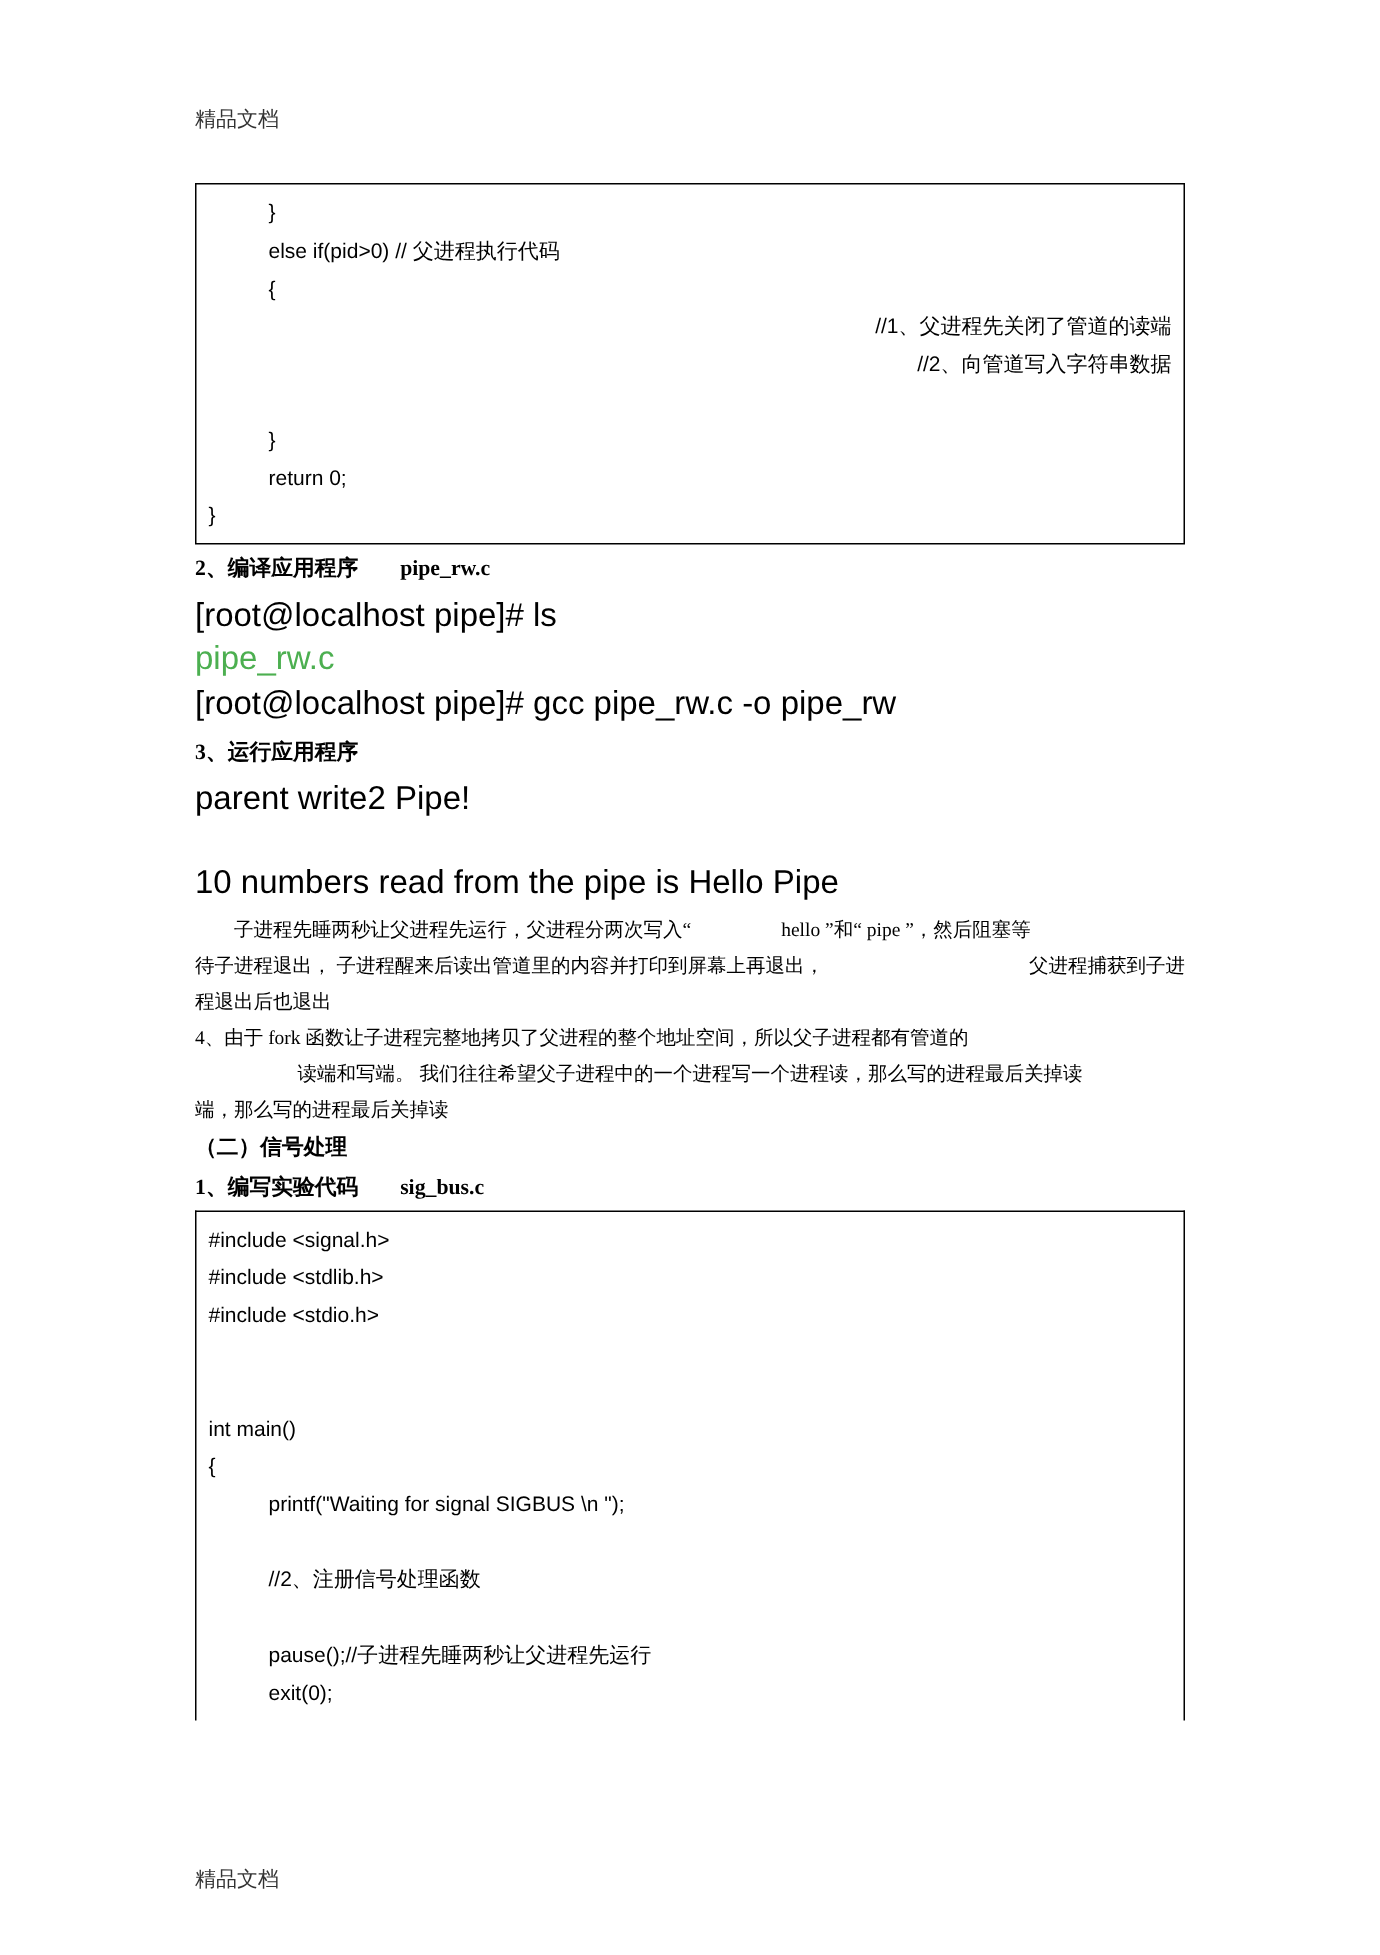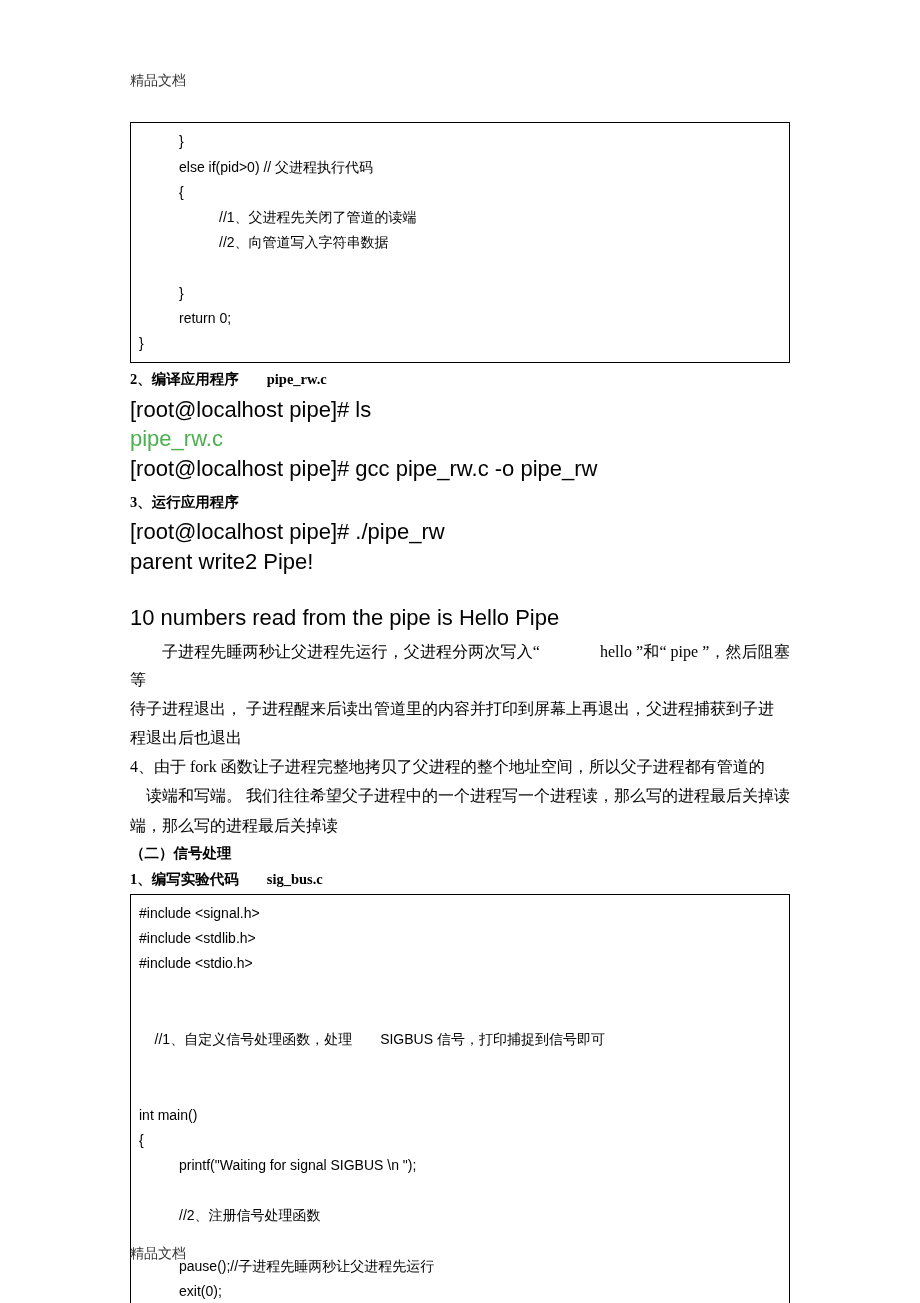--- a/index.html
+++ b/index.html
@@ -28,31 +28,31 @@
   .code-box {
     border: 1px solid #000;
     padding: 6px 8px;
     font-family: Arial, "SimSun", sans-serif;
     font-size: 14px;
     line-height: 1.8;
     margin-bottom: 4px;
   }
   .code-box .line { white-space: pre; }
   .indent1 { padding-left: 40px; }
-  .indent2 { padding-left: 80px; }
+  .indent2 { padding-left: 80px; text-align: right; }
   .para {
     font-family: "SimSun", serif;
     font-size: 14.5px;
     line-height: 1.7;
     margin: 2px 0;
     font-weight: bold;
   }
   .para-wide {
     font-family: "SimSun", serif;
-    font-size: 16px;
+    font-size: 13px;
     line-height: 1.7;
     margin: 2px 0;
     text-align: justify;
   }
   .terminal {
     font-family: Liberation Sans, sans-serif;
     font-size: 22px;
     line-height: 1.35;
     letter-spacing: 0px;
     margin: 3px 0 6px 0;
@@ -89,64 +89,60 @@
   <div>[root@localhost pipe]# ls</div>
   <div class="green">pipe_rw.c</div>
   <div>[root@localhost pipe]# gcc pipe_rw.c -o pipe_rw</div>
 </div>
 
 <div class="para">
   <span>3、运行应用程序</span>
 </div>
 
 <div class="terminal">
-  <div>[root@localhost pipe]# ./pipe_rw</div>
   <div>parent write2 Pipe!</div>
   <div style="height:26px"></div>
   <div>10 numbers read from the pipe is Hello Pipe</div>
 </div>
 
 <div class="para-wide first-indent">
   <span>子进程先睡两秒让父进程先运行，父进程分两次写入“</span><span class="gap"></span><span>hello ”和“ pipe ”，然后阻塞等</span>
 </div>
-<div class="para-wide" style="display:flex;justify-content:flex-start">
+<div class="para-wide" style="display:flex;justify-content:space-between">
   <span>待子进程退出，  子进程醒来后读出管道里的内容并打印到屏幕上再退出，</span>
   <span>父进程捕获到子进</span>
 </div>
 <div class="para-wide">
   <span>程退出后也退出</span>
 </div>
 
 <div class="para-wide">
   <span>4、由于 fork 函数让子进程完整地拷贝了父进程的整个地址空间，所以父子进程都有管道的</span>
 </div>
-<div class="para-wide" style="display:flex;justify-content:flex-end">
+<div class="para-wide" style="display:flex;justify-content:center">
   <span>读端和写端。  我们往往希望父子进程中的一个进程写一个进程读，</span>
   <span>那么写的进程最后关掉读</span>
 </div>
 <div class="para-wide">
   <span>端，那么写的进程最后关掉读</span>
 </div>
 
 <div class="para">
   <span>（二）信号处理</span>
 </div>
 
 <div class="para">
   <span>1、编写实验代码</span><span class="gap-small"></span><span>sig_bus.c</span>
 </div>
 
 <div class="code-box" style="border-bottom:none">
   <div class="line">#include &lt;signal.h&gt;</div>
   <div class="line">#include &lt;stdlib.h&gt;</div>
   <div class="line">#include &lt;stdio.h&gt;</div>
   <div class="line">&nbsp;</div>
-  <div class="line">
-    <span>//1、自定义信号处理函数，处理</span><span class="gap-small"></span><span>SIGBUS 信号，打印捕捉到信号即可</span>
-  </div>
   <div class="line">&nbsp;</div>
   <div class="line">int main()</div>
   <div class="line">{</div>
   <div class="line indent1">printf("Waiting for signal SIGBUS \n ");</div>
   <div class="line">&nbsp;</div>
   <div class="line indent1">//2、注册信号处理函数</div>
   <div class="line">&nbsp;</div>
   <div class="line indent1">pause();//子进程先睡两秒让父进程先运行</div>
   <div class="line indent1">exit(0);</div>
 </div>

